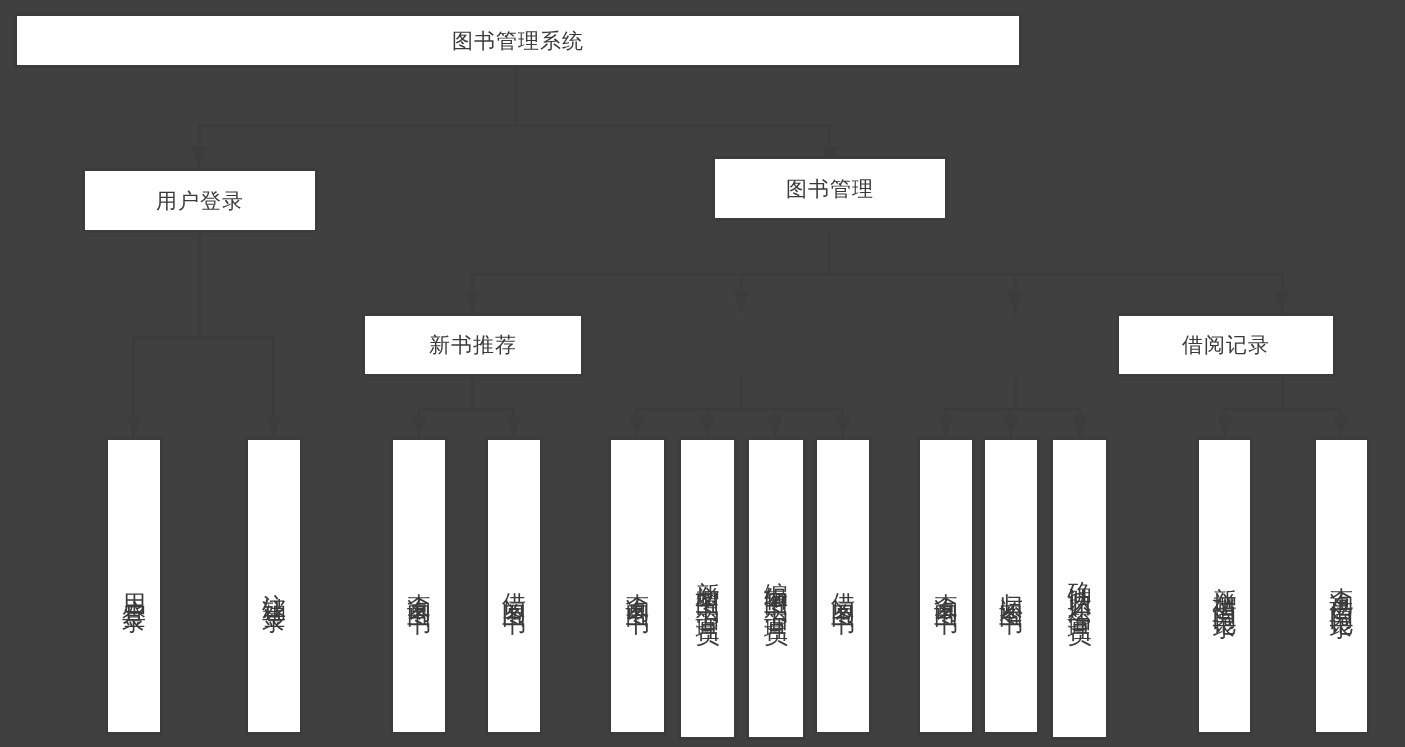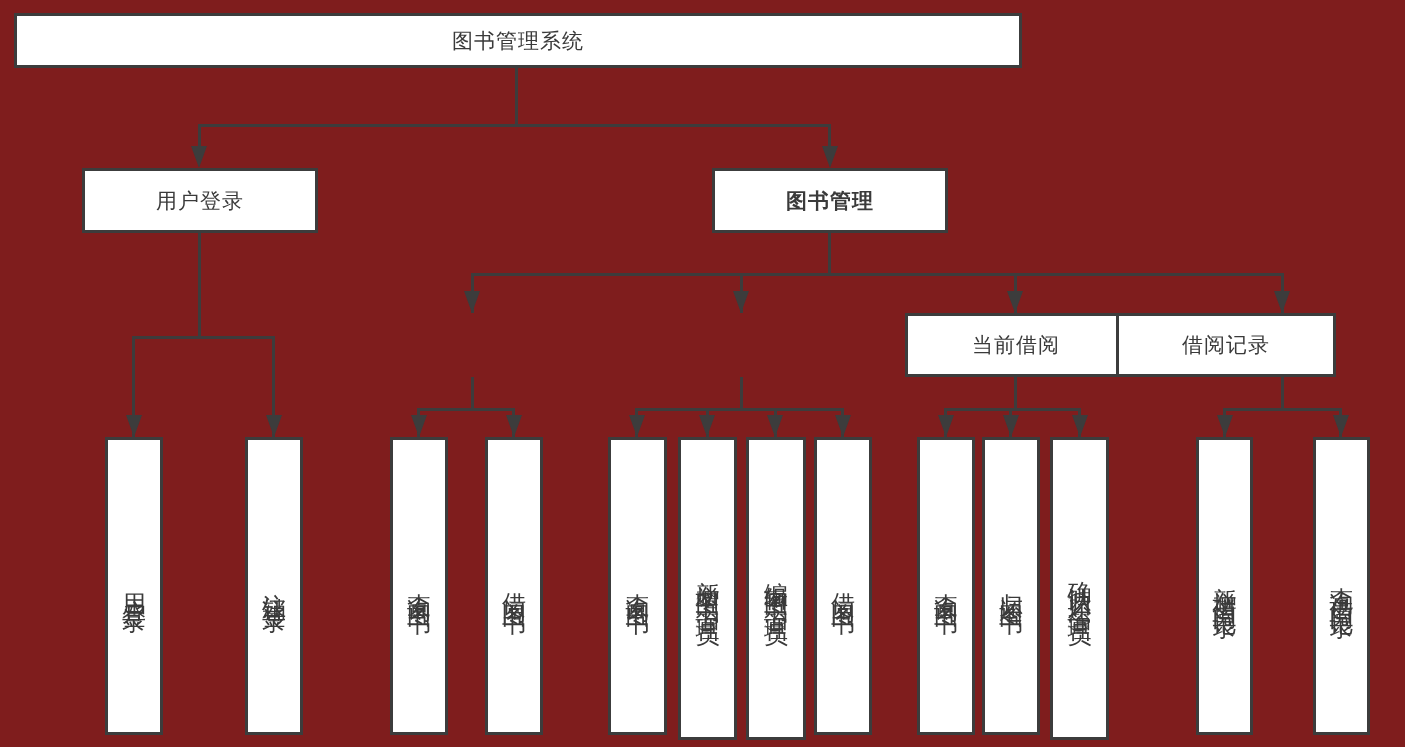--- a/index.html
+++ b/index.html
@@ -1,19 +1,19 @@
 <!DOCTYPE html>
 <html><head>
 <meta charset="utf-8">
 <style>
   html,body{margin:0;padding:0;background:#ffffff;}
   #stage{
     position:relative;
     width:1405px;height:747px;
-    background:#7f1d1d;
+    background:#404040;
     font-family:"Liberation Sans","DejaVu Sans",sans-serif;
     overflow:hidden;
   }
   .box{
     position:absolute;
     box-sizing:border-box;
     background:#ffffff;
     border:3px solid #3c3c3c;
     display:flex;align-items:center;justify-content:center;
     color:#3a3a3a;
@@ -57,21 +57,21 @@
   <div class="vline" style="left:515px;top:68px;height:58px;"></div>
   <div class="hline" style="left:198px;top:124px;width:633px;"></div>
   <div class="vline" style="left:198px;top:124px;height:34px;"></div>
   <div class="arrow" style="left:191px;top:146px;"></div>
   <div class="vline" style="left:828px;top:124px;height:34px;"></div>
   <div class="arrow" style="left:822px;top:146px;"></div>
 
   <div class="box box-h" style="left:82px;top:168px;width:236px;height:65px;">
     <span>用户登录</span>
   </div>
-  <div class="box box-h" style="left:712px;top:168px;width:236px;height:65px;font-weight:bold;">
+  <div class="box box-h" style="left:712px;top:156px;width:236px;height:65px;">
     <span>图书管理</span>
   </div>
 
   <div class="vline" style="left:198px;top:233px;height:105px;"></div>
   <div class="hline" style="left:132px;top:336px;width:143px;"></div>
   <div class="vline" style="left:132px;top:336px;height:101px;"></div>
   <div class="arrow" style="left:126px;top:415px;"></div>
   <div class="vline" style="left:272px;top:336px;height:101px;"></div>
   <div class="arrow" style="left:266px;top:415px;"></div>
 
@@ -79,22 +79,22 @@
   <div class="hline" style="left:471px;top:273px;width:813px;"></div>
   <div class="vline" style="left:471px;top:273px;height:40px;"></div>
   <div class="arrow" style="left:464px;top:291px;"></div>
   <div class="vline" style="left:740px;top:273px;height:40px;"></div>
   <div class="arrow" style="left:733px;top:291px;"></div>
   <div class="vline" style="left:1014px;top:273px;height:40px;"></div>
   <div class="arrow" style="left:1007px;top:291px;"></div>
   <div class="vline" style="left:1281px;top:273px;height:40px;"></div>
   <div class="arrow" style="left:1274px;top:291px;"></div>
 
-  <div class="box box-h" style="left:905px;top:313px;width:222px;height:64px;">
-    <span>当前借阅</span>
+  <div class="box box-h" style="left:362px;top:313px;width:222px;height:64px;">
+    <span>新书推荐</span>
   </div>
   <div class="box box-h" style="left:1116px;top:313px;width:220px;height:64px;font-family:Liberation Serif, serif;">
     <span>借阅记录</span>
   </div>
 
   <div class="vline" style="left:471px;top:377px;height:34px;"></div>
   <div class="hline" style="left:417px;top:408px;width:98px;"></div>
   <div class="vline" style="left:417px;top:408px;height:29px;"></div>
   <div class="arrow" style="left:411px;top:415px;"></div>
   <div class="vline" style="left:512px;top:408px;height:29px;"></div>

